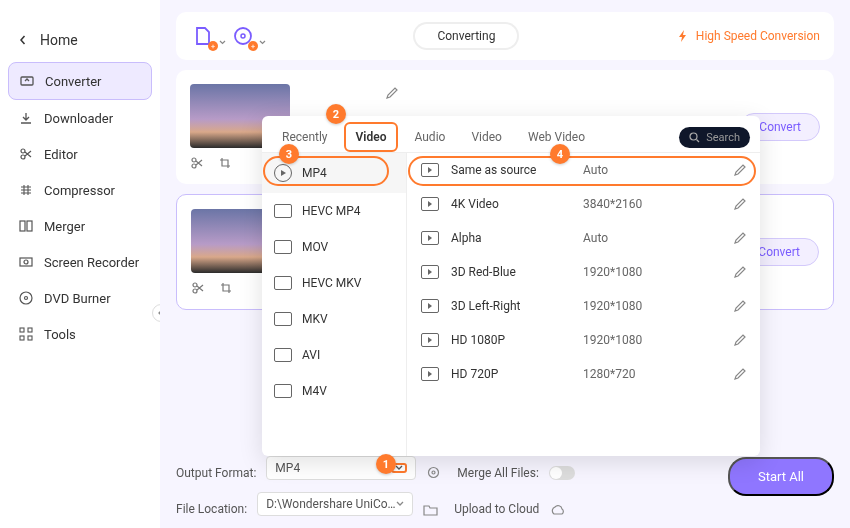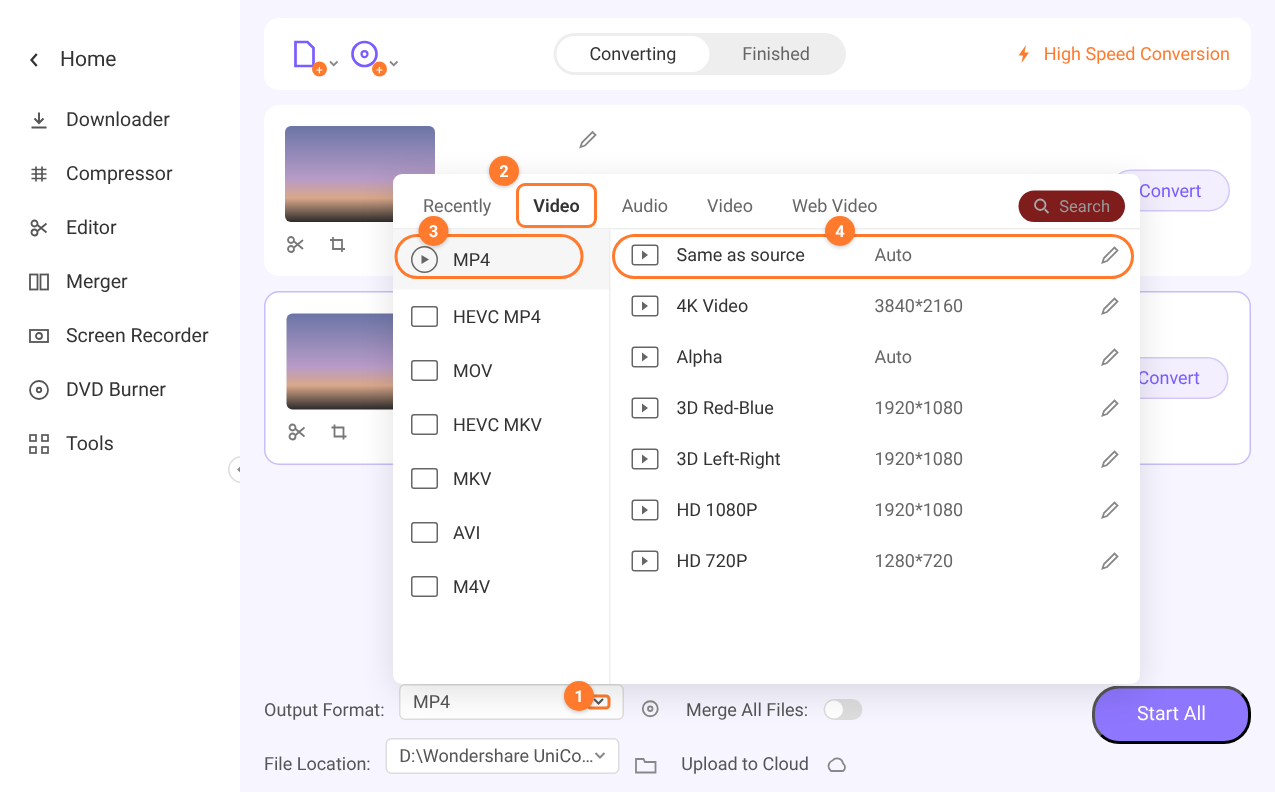--- a/index.html
+++ b/index.html
@@ -41,21 +41,21 @@
 .brow { display: flex; align-items: flex-end; gap: 10px; font-size: 12px; color: #555; padding: 6px 0; }
 .bsel { border: 1px solid #ddd; border-radius: 4px; padding: 4px 8px; min-width: 150px; background: #fff; display: flex; align-items: center; justify-content: space-between; }
 .startall { position: absolute; right: 0; bottom: 26px; background: #8f76ff; color: #fff; border-radius: 18px; padding: 10px 28px; font-size: 13px; }
 
 
 .popup { position: absolute; left: 262px; top: 116px; width: 498px; height: 340px; background: #fff; border-radius: 6px; box-shadow: 0 6px 24px rgba(0,0,0,0.12); display: flex; flex-direction: column; overflow: hidden; }
 .popup-head { display: flex; align-items: center; gap: 6px; padding: 6px 10px 0 10px; position: relative; }
 .ptab { padding: 8px 10px; font-size: 12px; color: #666; cursor: pointer; border-radius: 4px 4px 0 0; }
 .ptab.active { color: #333; font-weight: 600; }
 .ptab.boxed { border: 2px solid #ff7a2d; border-radius: 6px; padding: 6px 10px; }
-.search { margin-left: auto; display: flex; align-items: center; gap: 6px; background: #7f1d1d; border-radius: 12px; padding: 4px 10px; font-size: 11px; color: #999; }
+.search { margin-left: auto; display: flex; align-items: center; gap: 6px; background: #0f172a; border-radius: 12px; padding: 4px 10px; font-size: 11px; color: #999; }
 .popup-body { display: flex; flex: 1; border-top: 1px solid #eee; overflow: hidden; }
 .fmt-col { width: 145px; border-right: 1px solid #eee; overflow-y: auto; }
 .fmt-item { display: flex; align-items: center; gap: 10px; padding: 11px 12px; font-size: 12px; color: #333; cursor: pointer; }
 .fmt-item.first { background: #f6f6f6; }
 .fmt-ic { width: 18px; height: 14px; border: 1.3px solid #666; border-radius: 2px; display: inline-flex; align-items: center; justify-content: center; font-size: 8px; color: #666; position: relative; }
 .fmt-badge-circle { width: 18px; height: 18px; border: 1.5px solid #666; border-radius: 50%; display: inline-flex; align-items: center; justify-content: center; }
 .fmt-badge-circle::after { content: ""; width: 0; height: 0; border-left: 5px solid #666; border-top: 3px solid transparent; border-bottom: 3px solid transparent; margin-left: 1px; }
 .preset-col { flex: 1; overflow-y: auto; }
 .preset-item { display: flex; align-items: center; padding: 10px 14px; font-size: 12px; color: #333; gap: 12px; }
 .preset-ic { width: 18px; height: 14px; border: 1.3px solid #666; border-radius: 2px; display: inline-flex; align-items: center; justify-content: center; position: relative; }
@@ -116,45 +116,54 @@
 <div class="sidebar">
   <div class="home-row">
     <span>
         <svg width="10" height="10" viewBox="0 0 10 10">
           <path d="M6.5 1L3 5l3.5 4" fill="none" stroke="#333" stroke-width="1.5"></path>
         </svg>
       </span>
     <span>Home</span>
   </div>
   <div class="side-list">
+    <div class="side-item active">
+      <span class="side-ic">
+          <svg width="16" height="16" viewBox="0 0 16 16">
+            <rect x="2" y="4" width="12" height="8" rx="1" fill="none" stroke="#555" stroke-width="1.3"></rect>
+            <path d="M6 8l2-2 2 2" fill="none" stroke="#555" stroke-width="1.3"></path>
+          </svg>
+        </span>
+      <span>Converter</span>
+    </div>
     <div class="side-item">
       <span class="side-ic">
           <svg width="16" height="16" viewBox="0 0 16 16">
             <path d="M8 3v7m-3-3l3 3 3-3M3 13h10" fill="none" stroke="#555" stroke-width="1.3"></path>
           </svg>
         </span>
       <span>Downloader</span>
-    </div>
-    <div class="side-item">
-      <span class="side-ic">
-          <svg width="16" height="16" viewBox="0 0 16 16">
-            <path d="M3 5h10M3 8h10M3 11h10M6 3v10M10 3v10" fill="none" stroke="#555" stroke-width="1.1"></path>
-          </svg>
-        </span>
-      <span>Compressor</span>
     </div>
     <div class="side-item">
       <span class="side-ic">
           <svg width="16" height="16" viewBox="0 0 16 16">
             <circle cx="5" cy="5" r="2" fill="none" stroke="#555" stroke-width="1.2"></circle>
             <circle cx="5" cy="11" r="2" fill="none" stroke="#555" stroke-width="1.2"></circle>
             <path d="M7 6l6 5M7 10l6-5" stroke="#555" stroke-width="1.2"></path>
           </svg>
         </span>
       <span>Editor</span>
+    </div>
+    <div class="side-item">
+      <span class="side-ic">
+          <svg width="16" height="16" viewBox="0 0 16 16">
+            <path d="M3 5h10M3 8h10M3 11h10M6 3v10M10 3v10" fill="none" stroke="#555" stroke-width="1.1"></path>
+          </svg>
+        </span>
+      <span>Compressor</span>
     </div>
     <div class="side-item">
       <span class="side-ic">
           <svg width="16" height="16" viewBox="0 0 16 16">
             <rect x="2" y="3" width="5" height="10" fill="none" stroke="#555" stroke-width="1.2"></rect>
             <rect x="9" y="3" width="5" height="10" fill="none" stroke="#555" stroke-width="1.2"></rect>
           </svg>
         </span>
       <span>Merger</span>
     </div>
@@ -211,21 +220,20 @@
           <circle cx="11" cy="11" r="8" fill="none" stroke="#7a5cff" stroke-width="1.8"></circle>
           <circle cx="11" cy="11" r="2" fill="none" stroke="#7a5cff" stroke-width="1.5"></circle>
         </svg>
       <span class="add-plus">+</span>
       <svg style="position:absolute;right:-10px;bottom:4px" width="7" height="5" viewBox="0 0 7 5">
           <path d="M1 1l2.5 2.5L6 1" fill="none" stroke="#888" stroke-width="1.2"></path>
         </svg>
     </span>
     <div class="toggle">
       <div class="toggle-opt active">Converting</div>
-      <div class="toggle-opt">Finished</div>
     </div>
     <div class="hispeed">
       <span>
           <svg width="12" height="14" viewBox="0 0 12 14">
             <path d="M7 1L2 8h3l-1 5 5-7H6z" fill="#ff7a2d"></path>
           </svg>
         </span>
       <span>High Speed Conversion</span>
     </div>
   </div>

